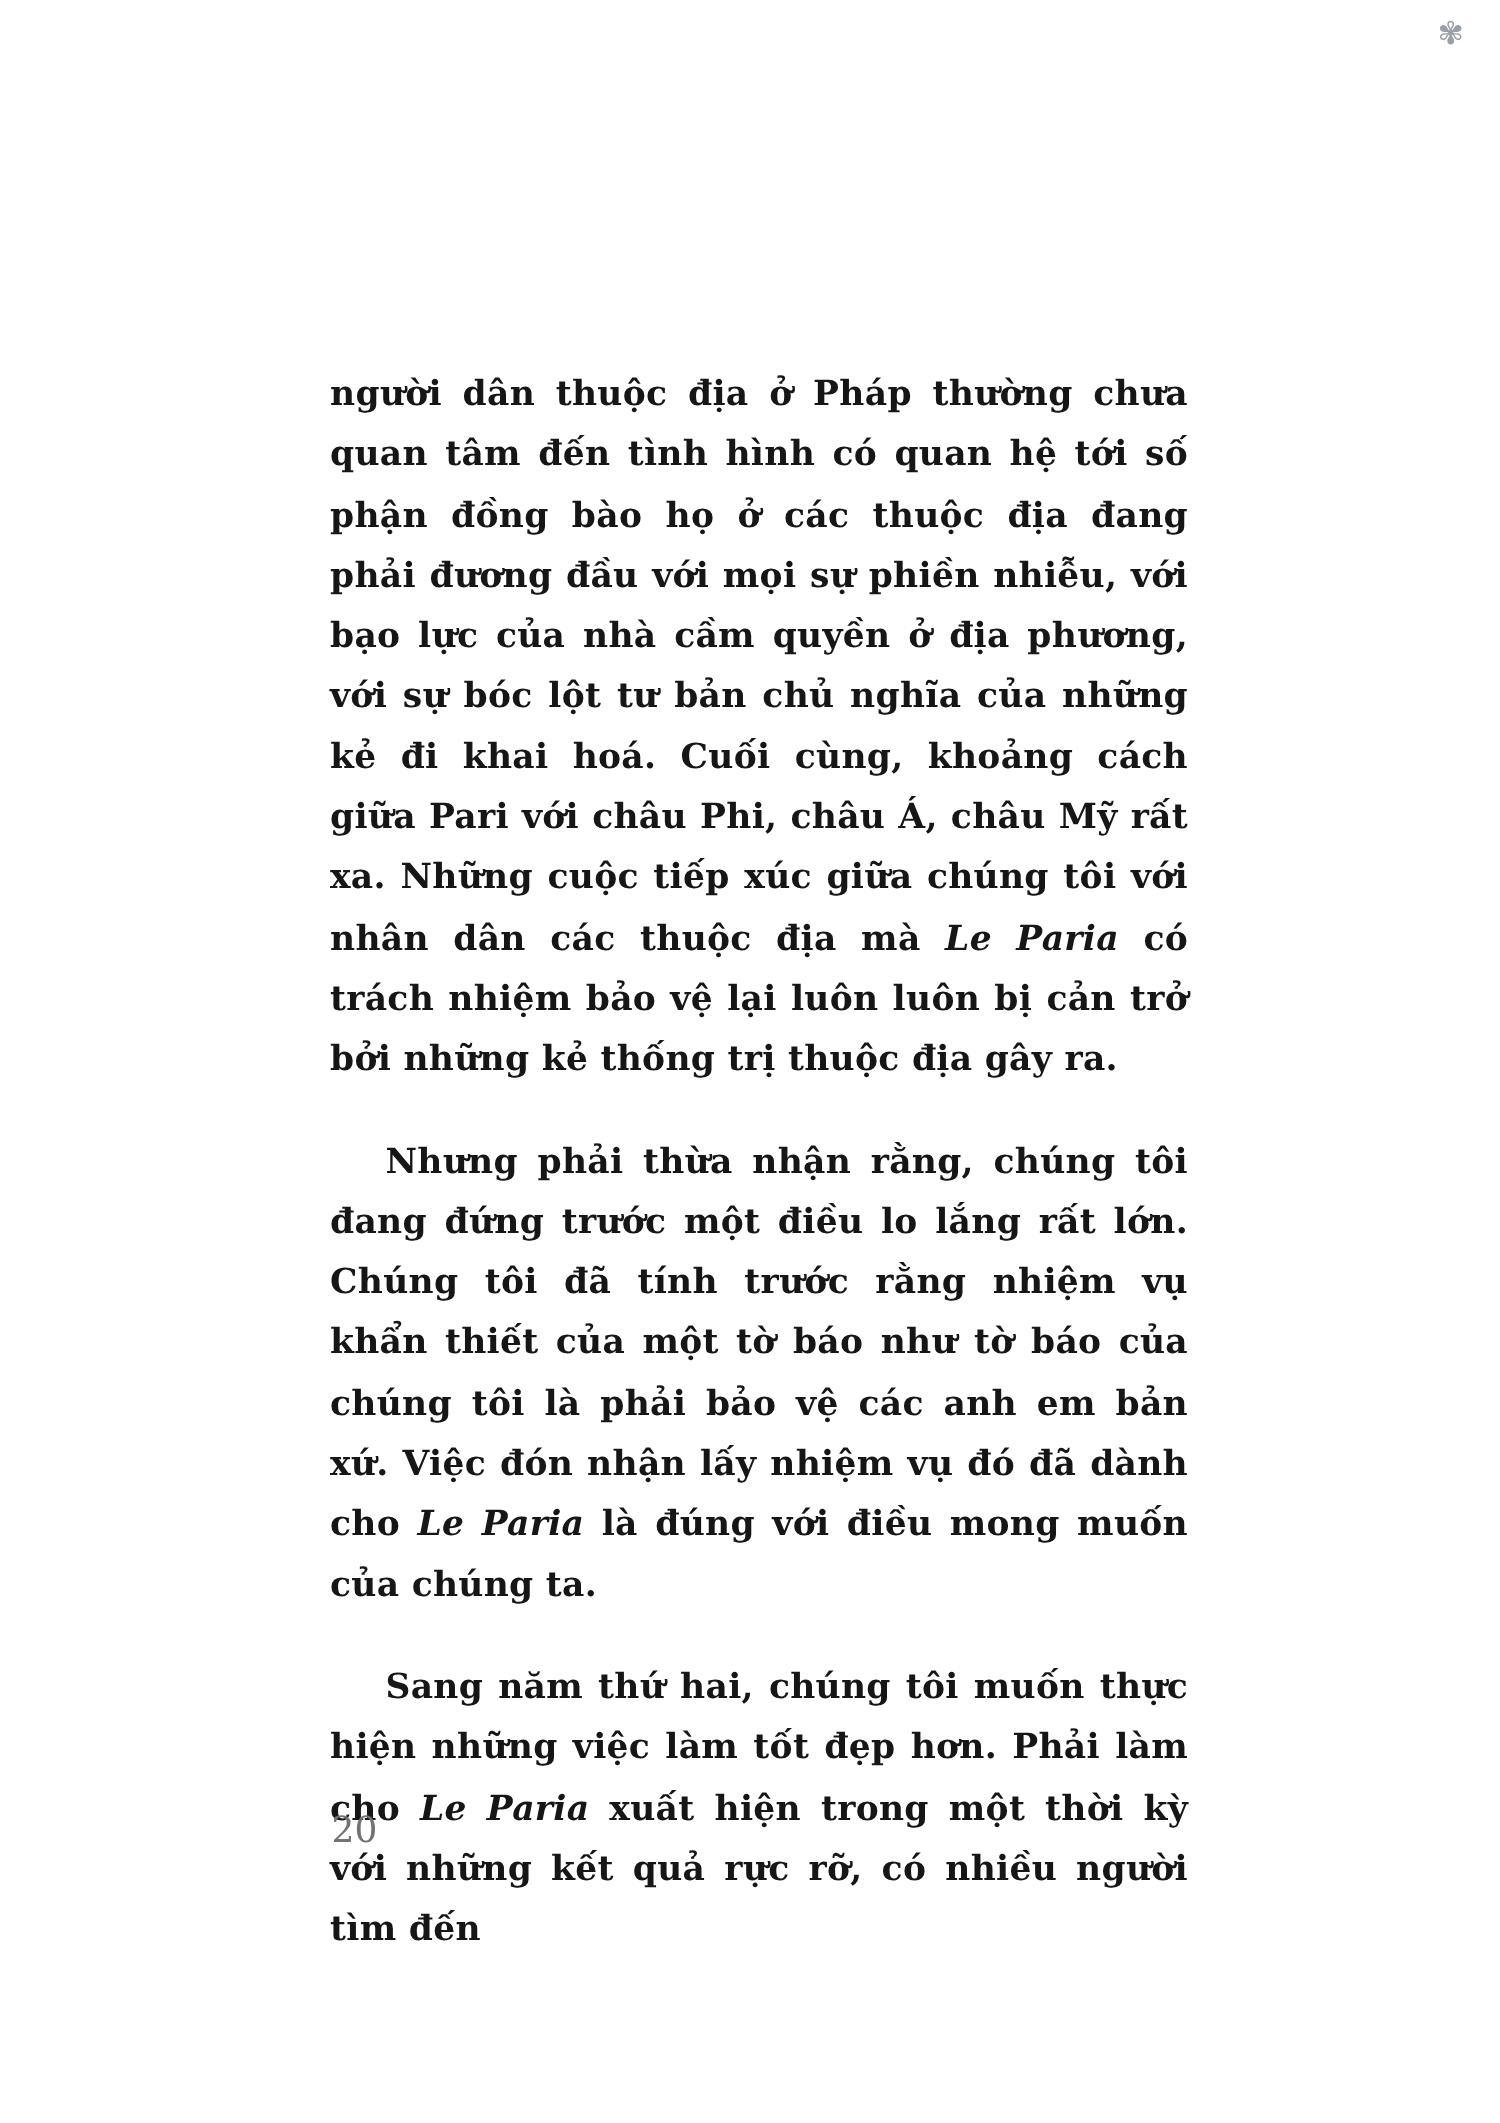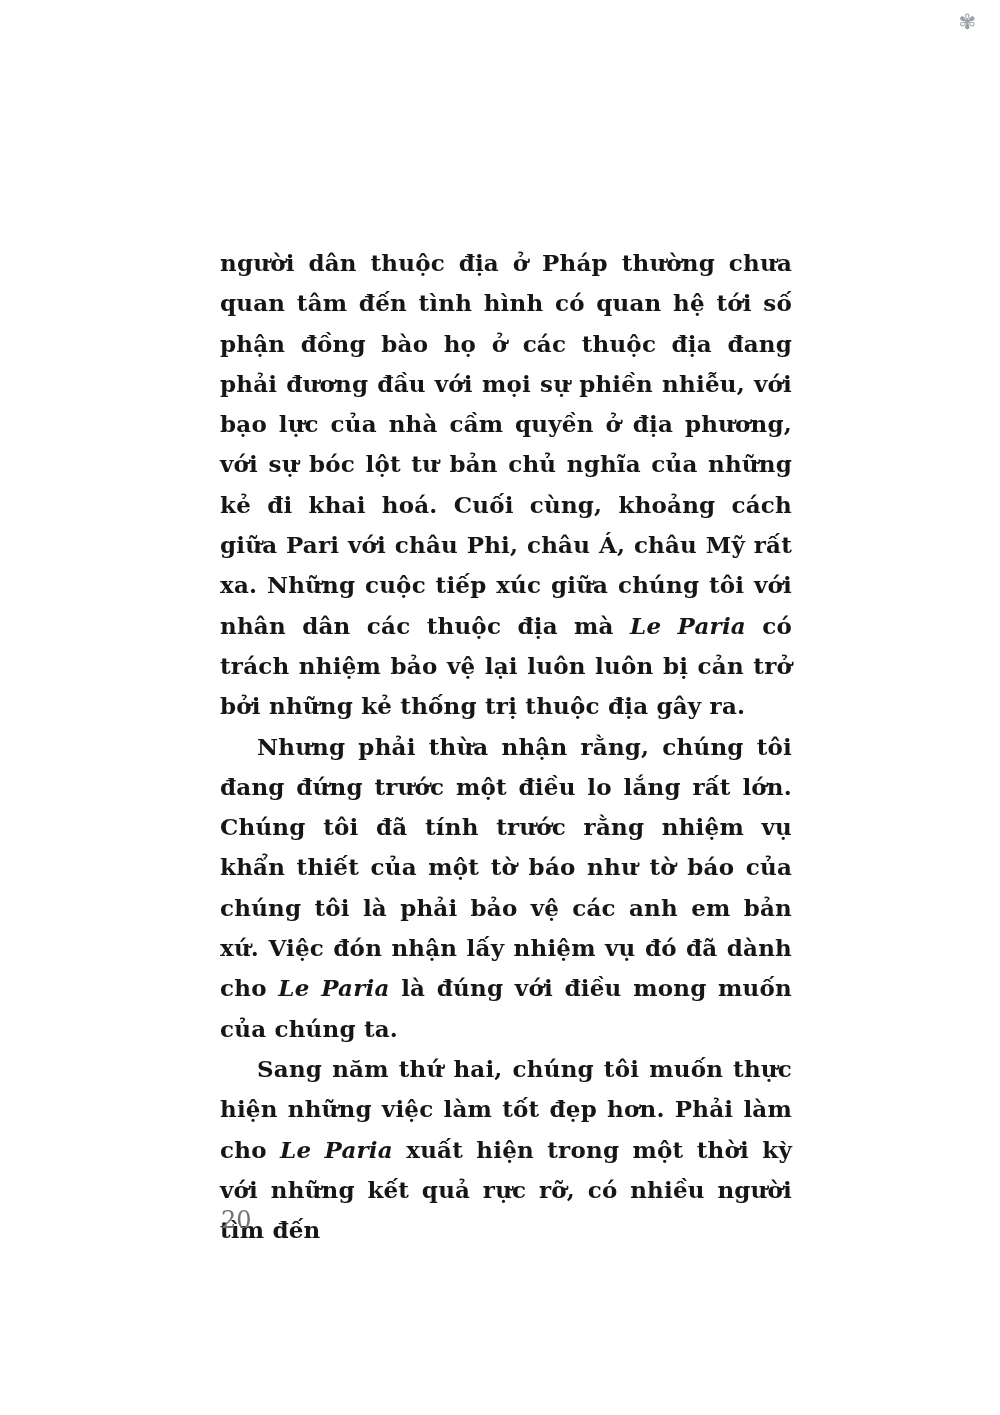--- a/index.html
+++ b/index.html
@@ -36,20 +36,21 @@
     text-justify: inter-word;
     letter-spacing: 0.2px;
   }
   .text-block p {
     margin: 0;
     padding: 0;
     font-weight: bold;
   }
   .text-block p.indented {
     text-indent: 37px;
+    margin-top: 28px;
   }
   .seg-italic {
     font-style: italic;
   }
   .page-number {
     position: absolute;
     left: 221px;
     top: 1206px;
     font-size: 24px;
     color: #737373;

